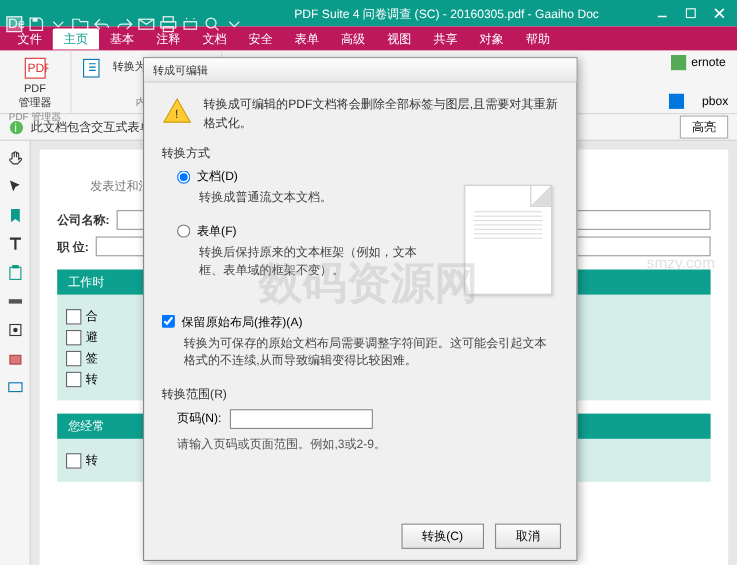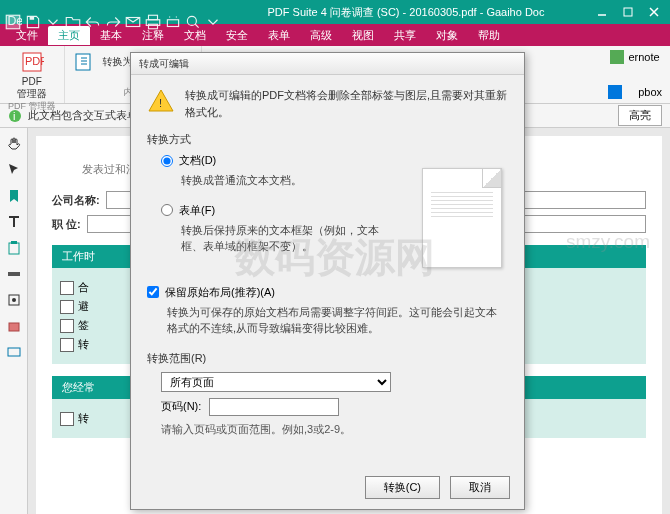--- a/index.html
+++ b/index.html
@@ -67,21 +67,21 @@
 .check-row input[type=checkbox] { width: 12px; height: 12px; }
 .range-row { display: flex; align-items: center; gap: 8px; margin: 6px 0; margin-left: 14px; }
 .range-select { border: 1px solid #888; background: #fff; height: 20px; width: 230px; padding: 0 4px; font-size: 11px; }
 .page-input { border: 1px solid #888; background: #fff; height: 18px; width: 130px; }
 .hint { font-size: 11px; color: #555; margin-left: 14px; margin-top: 4px; }
 .dialog-footer { position: absolute; bottom: 10px; right: 14px; display: flex; gap: 10px; }
 .dlg-btn { border: 1px solid #888; background: linear-gradient(#fdfdfd,#e5e5e5); padding: 3px 18px; font-size: 11px; }
 
 
 .watermark { position: absolute; left: 50%; top: 50%; transform: translate(-50%,-50%); font-size: 40px; color: rgba(150,150,150,0.25); font-weight: bold; z-index: 200; pointer-events: none; white-space: nowrap; }
-.watermark-sub { position: absolute; right: 20px; top: 45%; font-size: 19px; color: rgba(150,150,150,0.3); z-index: 200; pointer-events: none; }
+.watermark-sub { position: absolute; right: 20px; top: 45%; font-size: 14px; color: rgba(150,150,150,0.3); z-index: 200; pointer-events: none; }
 </style>
 </head>
 <body>
 
 <div class="titlebar">
   <div class="qat">
     <div class="qat-btn">
         <svg viewBox="0 0 16 16">
           <rect x="2" y="2" width="12" height="12" fill="#fff" stroke="#fff" stroke-width="1" fill-opacity="0.3"></rect>
           <text x="3" y="11" font-size="7" fill="#fff">De</text>
@@ -353,23 +353,20 @@
       </div>
     </div>
     <label class="check-row" style="margin-top:30px">
         <input type="checkbox" checked="" style="">
         <span>保留原始布局(推荐)(A)</span>
       </label>
     <div class="radio-desc" style="max-width:340px;margin-left:20px">转换为可保存的原始文档布局需要调整字符间距。这可能会引起文本格式的不连续,从而导致编辑变得比较困难。</div>
 
     <div class="fieldset-label" style="margin-top:14px">转换范围(R)</div>
     <div class="range-row">
-      <select class="range-select"><option>所有页面</option></select>
-    </div>
-    <div class="range-row">
       <span>页码(N):</span>
       <input class="page-input" style="">
     </div>
     <div class="hint">请输入页码或页面范围。例如,3或2-9。</div>
   </div>
   <div class="dialog-footer">
     <button class="dlg-btn">转换(C)</button>
     <button class="dlg-btn">取消</button>
   </div>
 </div>

